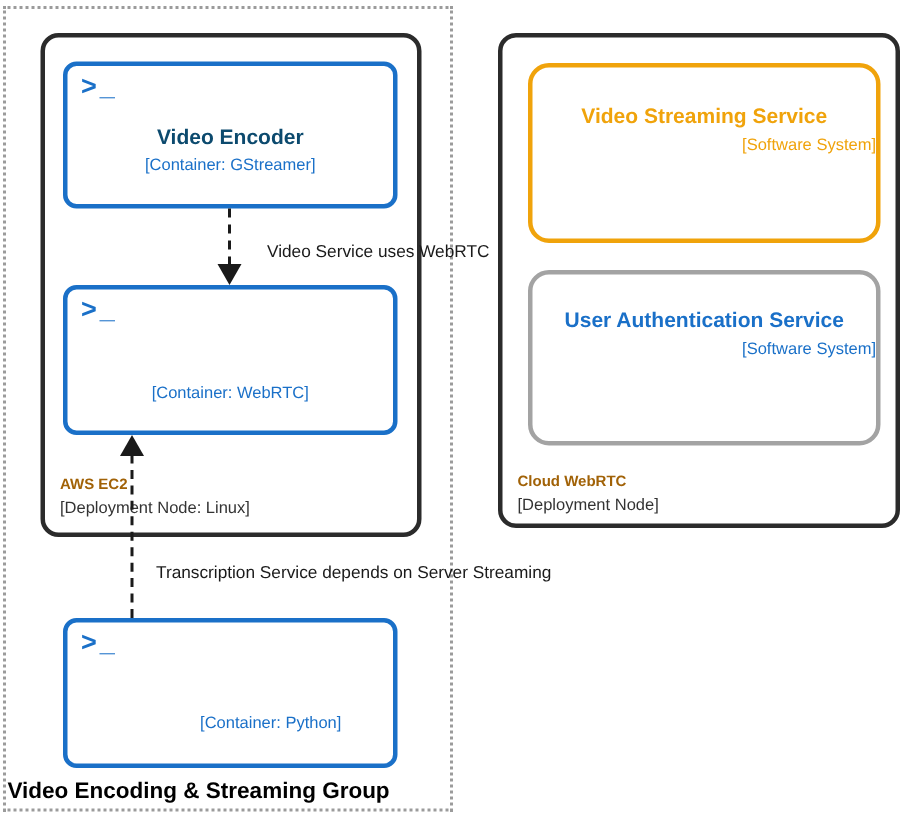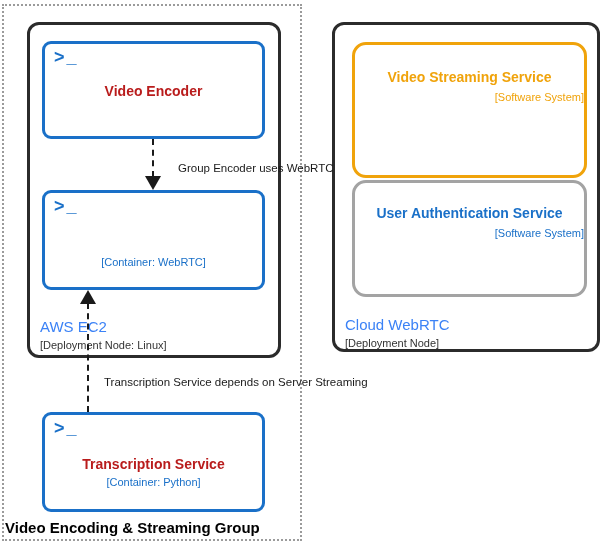--- a/index.html
+++ b/index.html
@@ -31,21 +31,21 @@
   
   .node {
     position: absolute;
     border: 3px solid #2b2b2b;
     border-radius: 12px;
     background: #ffffff;
   }
   .node-aws  { left: 27px; top: 22px; width: 254px; height: 336px; }
   .node-cloud{ left: 332px; top: 22px; width: 268px; height: 330px; }
   .node-label { position: absolute; left: 10px; }
-  .node-title { font-size: 15px; font-weight: normal; color: #3b82f6; white-space: nowrap; }
+  .node-title { font-size: 10px; font-weight: bold; color: #a16207; white-space: nowrap; }
   .node-subtitle { font-size: 11px; color: #333333; margin-top: 4px; white-space: nowrap; }
   
   .cbox {
     position: absolute;
     border: 3px solid #1a70c8;
     border-radius: 9px;
     background: #ffffff;
   }
   .cbox-encoder { left: 42px; top: 41px; width: 223px; height: 98px; }
   .cbox-realtime { left: 42px; top: 190px; width: 223px; height: 100px; }
@@ -58,41 +58,41 @@
     font-size: 18px;
     letter-spacing: 2px;
     line-height: 1.1;
   }
   .cbox-title {
     position: absolute;
     left: 0; width: 100%;
     text-align: center;
     font-size: 14px;
     font-weight: bold;
-    color: #b91c1c;
+    color: #0c4a6e;
     white-space: nowrap;
   }
   .cbox-subtitle {
     position: absolute;
     left: 0; width: 100%;
     text-align: center;
     font-size: 11px;
     color: #1a70c8;
     white-space: nowrap;
   }
   .t-enc  .cbox-title { top: 39px; }  .t-enc  .cbox-subtitle { top: 60px; }
   .t-rt   .cbox-title { top: 43px; }  .t-rt   .cbox-subtitle { top: 63px; }
-  .t-tr   .cbox-title { top: 41px; }  .t-tr   .cbox-subtitle { top: 61px; }
+  .t-tr   .cbox-title { top: 41px; }  .t-tr   .cbox-subtitle { top: 61px; margin-left: 27px; }
   
   .sbox {
     position: absolute;
     border-radius: 14px;
     background: #ffffff;
   }
-  .sbox-streaming { left: 352px; top: 42px; width: 235px; height: 136px; border: 3px solid #f0a30b; }
+  .sbox-streaming { left: 352px; top: 42px; width: 235px; height: 120px; border: 3px solid #f0a30b; }
   .sbox-auth      { left: 352px; top: 180px; width: 235px; height: 117px; border: 3px solid #a3a3a3; }
   .sbox-title {
     position: absolute; left: 0; width: 100%;
     text-align: center; font-size: 14px; font-weight: bold; white-space: nowrap;
   }
   .sbox-subtitle {
     position: absolute; left: 0; width: 100%;
     text-align: right; font-size: 11px; white-space: nowrap;
   }
   .sbox-streaming .sbox-title { top: 24px; color: #f0a30b; }
@@ -144,44 +144,44 @@
   <div class="node node-cloud">
     <div class="node-label" style="top: 291px;">
       <div class="node-title">Cloud WebRTC</div>
       <div class="node-subtitle">[Deployment Node]</div>
     </div>
   </div>
 
   <div class="cbox cbox-encoder t-enc">
     <div class="term-icon">&gt;_</div>
     <div class="cbox-title">Video Encoder</div>
+    <div class="cbox-subtitle">[Container: GStreamer]</div>
   </div>
 
   <div class="cbox cbox-realtime t-rt">
     <div class="term-icon">&gt;_</div>
     <div class="cbox-subtitle">[Container: WebRTC]</div>
   </div>
 
   <div class="cbox cbox-transcription t-tr">
     <div class="term-icon">&gt;_</div>
-    <div class="cbox-title">Transcription Service</div>
     <div class="cbox-subtitle">[Container: Python]</div>
   </div>
 
   <div class="sbox sbox-streaming">
     <div class="sbox-title">Video Streaming Service</div>
     <div class="sbox-subtitle">[Software System]</div>
   </div>
 
   <div class="sbox sbox-auth">
     <div class="sbox-title">User Authentication Service</div>
     <div class="sbox-subtitle">[Software System]</div>
   </div>
 
   <div class="dash-line line-1"></div>
   <div class="arrowhead ah-down"></div>
-  <div class="rel-label rel-label-1">Group Encoder uses WebRTC</div>
+  <div class="rel-label rel-label-1">Video Service uses WebRTC</div>
 
   <div class="dash-line line-2"></div>
   <div class="arrowhead ah-up"></div>
   <div class="rel-label rel-label-2">Transcription Service depends on Server Streaming</div>
 
 </div>
 
 </body></html>

